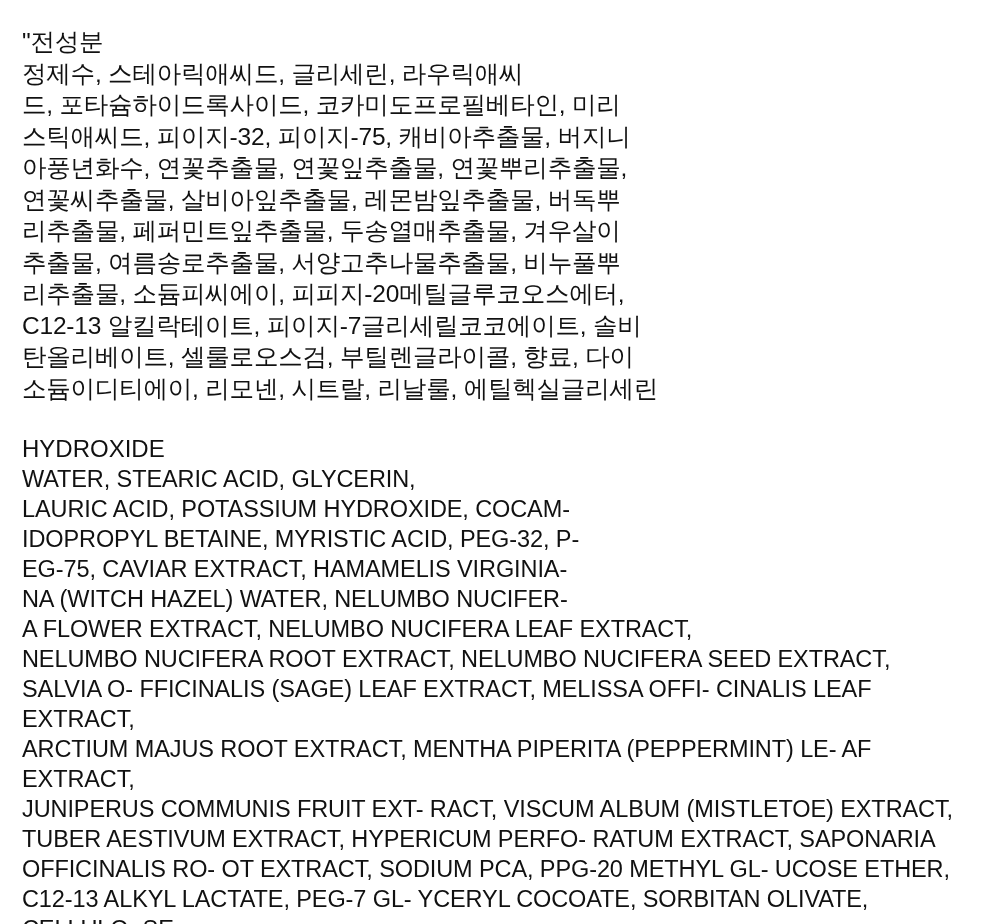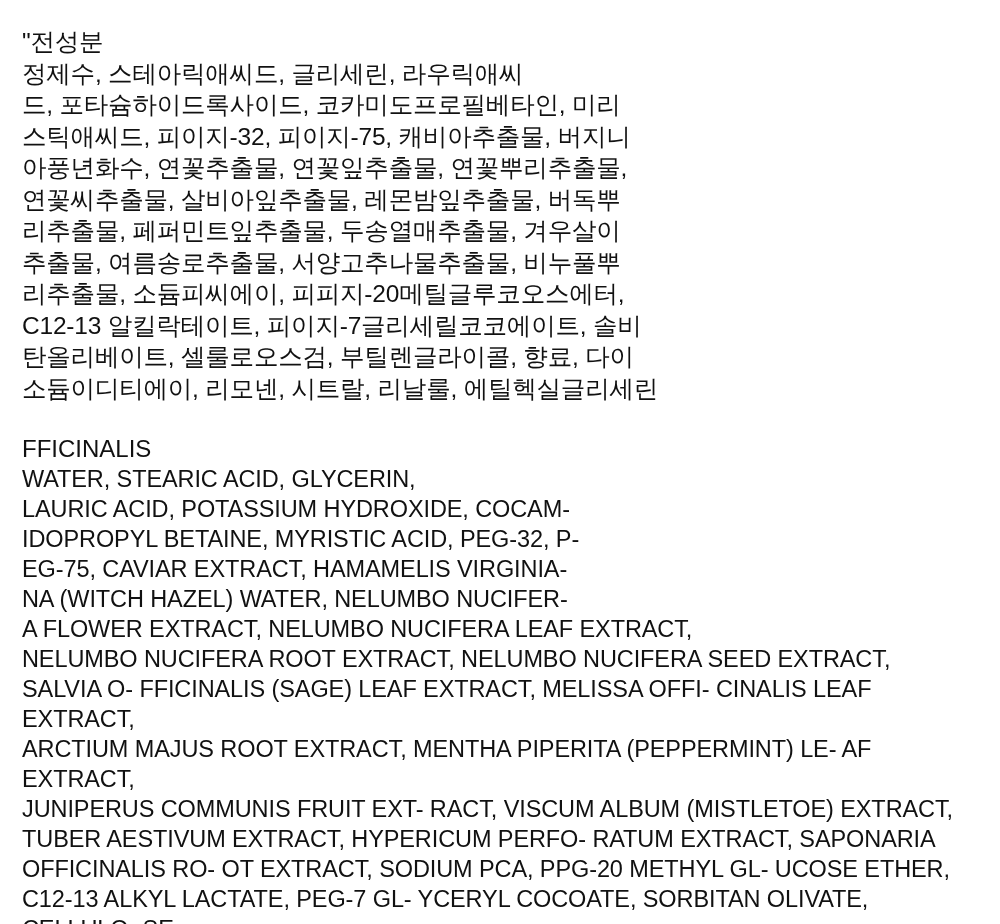--- a/index.html
+++ b/index.html
@@ -59,21 +59,21 @@
 연꽃씨추출물, 살비아잎추출물, 레몬밤잎추출물, 버독뿌
 리추출물, 페퍼민트잎추출물, 두송열매추출물, 겨우살이
 추출물, 여름송로추출물, 서양고추나물추출물, 비누풀뿌
 리추출물, 소듐피씨에이, 피피지-20메틸글루코오스에터,
 C12-13 알킬락테이트, 피이지-7글리세릴코코에이트, 솔비
 탄올리베이트, 셀룰로오스검, 부틸렌글라이콜, 향료, 다이
 소듐이디티에이, 리모넨, 시트랄, 리날룰, 에틸헥실글리세린</div>
 
   <div class="spacer"></div>
 
-  <div class="block en-heading">FFICINALIS</div>
+  <div class="block en-heading">HYDROXIDE</div>
 
   <div class="block en-block">WATER, STEARIC ACID, GLYCERIN,
 LAURIC ACID, POTASSIUM HYDROXIDE, COCAM-
 IDOPROPYL BETAINE, MYRISTIC ACID, PEG-32, P-
 EG-75, CAVIAR EXTRACT, HAMAMELIS VIRGINIA-
 NA (WITCH HAZEL) WATER, NELUMBO NUCIFER-
 A FLOWER EXTRACT, NELUMBO NUCIFERA LEAF EXTRACT,
 NELUMBO NUCIFERA ROOT EXTRACT, NELUMBO NUCIFERA SEED EXTRACT,
 SALVIA O- FFICINALIS (SAGE) LEAF EXTRACT, MELISSA OFFI- CINALIS LEAF EXTRACT,
 ARCTIUM MAJUS ROOT EXTRACT, MENTHA PIPERITA (PEPPERMINT) LE- AF EXTRACT,

